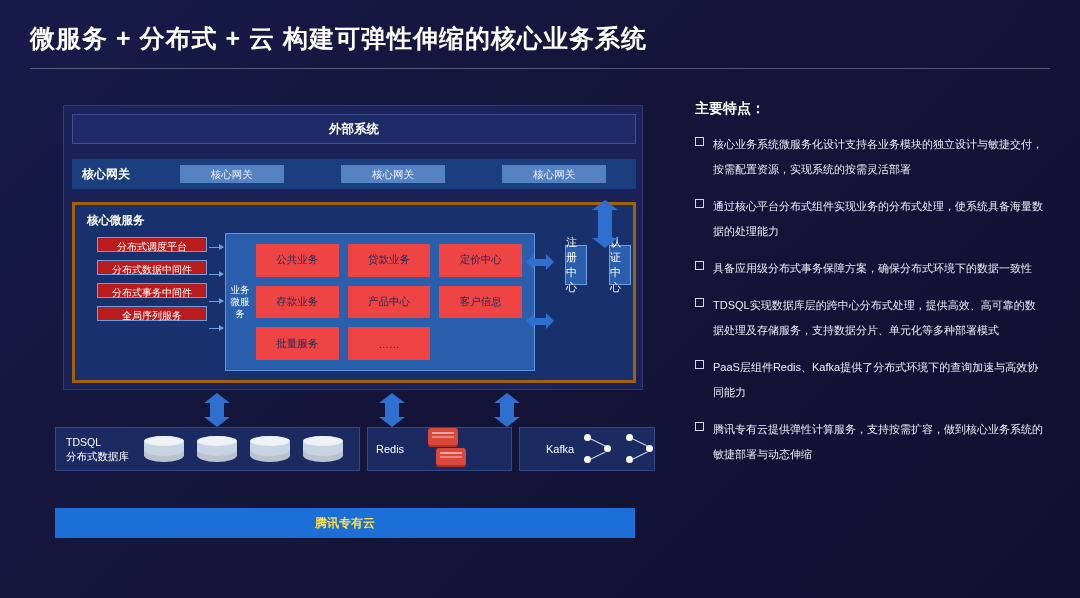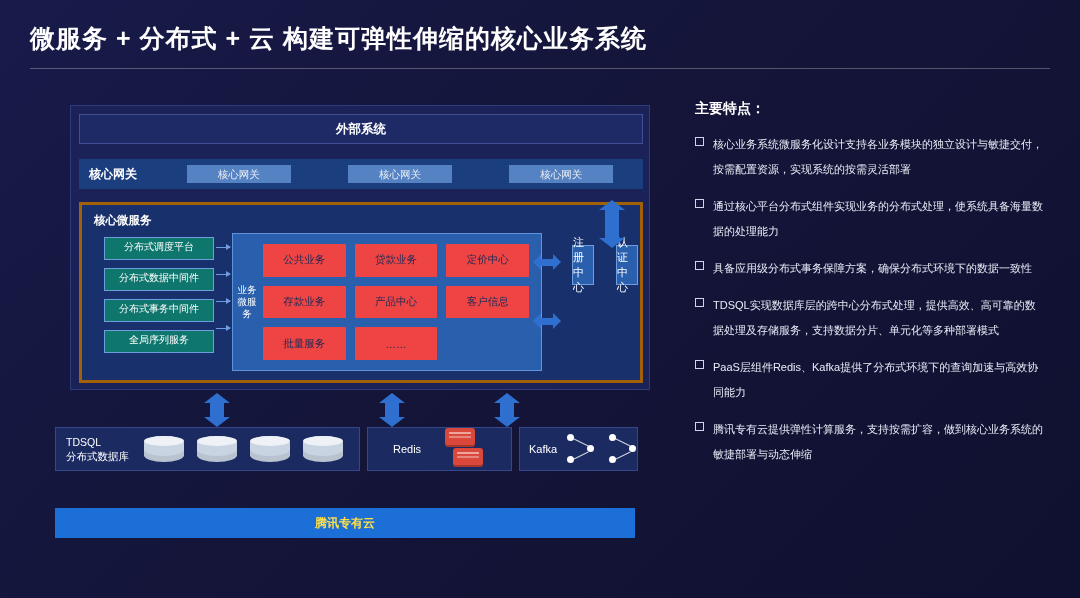--- a/index.html
+++ b/index.html
@@ -42,21 +42,21 @@
   
   .diagram {
     position: absolute;
     left: 55px;
     top: 105px;
     width: 580px;
     height: 440px;
   }
   .panel-outer {
     position: absolute;
-    left: 15px;
+    left: 8px;
     top: 0;
     width: 580px;
     height: 285px;
     background: #1a2257;
     border: 1px solid #2e3a7a;
     box-sizing: border-box;
   }
   .ext-sys {
     position: absolute;
     left: 8px;
@@ -132,25 +132,25 @@
   .left-stack {
     position: absolute;
     left: 22px;
     top: 32px;
     width: 110px;
     display: flex;
     flex-direction: column;
     gap: 8px;
   }
   .mw-chip {
-    background: #0f766e;
+    background: #b91c1c;
     border: 1px solid #6f9ee0;
     color: #ffffff;
     font-size: 10px;
-    height: 23px;
+    height: 15px;
     line-height: 18px;
     text-align: center;
     box-sizing: border-box;
   }
   .biz-box {
     position: absolute;
     left: 150px;
     top: 28px;
     width: 310px;
     height: 138px;
@@ -259,21 +259,21 @@
     background: #eef2f7;
     border-radius: 50%;
   }
   .redis-box {
     flex: 0 0 145px;
     background: #1b2a60;
     border: 1px solid #35468a;
     box-sizing: border-box;
     display: flex;
     align-items: center;
-    padding-left: 25px;
+    padding-left: 8px;
     position: relative;
   }
   .redis-label, .kafka-label {
     font-size: 11px;
     color: #ffffff;
     flex: 0 0 auto;
   }
   .redis-art {
     position: relative;
     margin-left: 10px;
@@ -295,21 +295,21 @@
     background: rgba(255,255,255,0.5);
     box-shadow: 0 4px 0 rgba(255,255,255,0.35);
   }
   .kafka-box {
     flex: 1 1 auto;
     background: #1b2a60;
     border: 1px solid #35468a;
     box-sizing: border-box;
     display: flex;
     align-items: center;
-    padding-left: 9px;
+    padding-left: 26px;
     gap: 10px;
   }
   .kafka-art { display: flex; gap: 14px; }
   .kafka-node { position: relative; width: 28px; height: 30px; }
   .kafka-node i {
     position: absolute;
     width: 7px; height: 7px;
     border-radius: 50%;
     background: #ffffff;
   }

